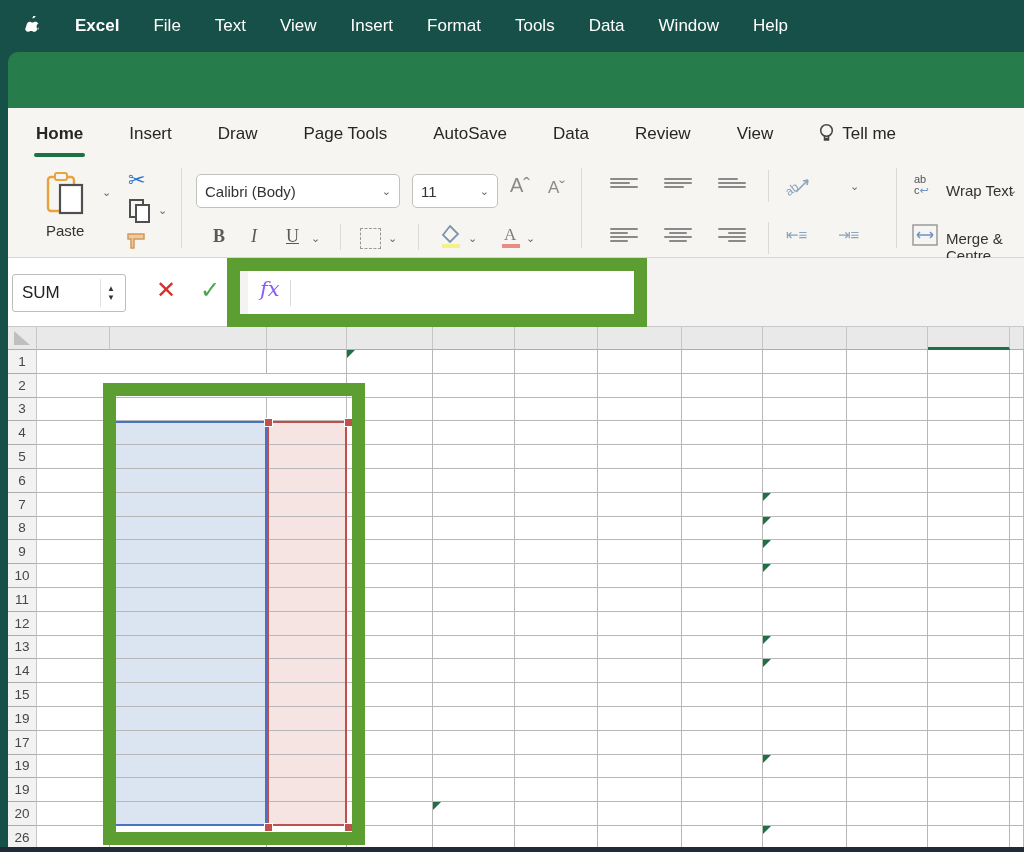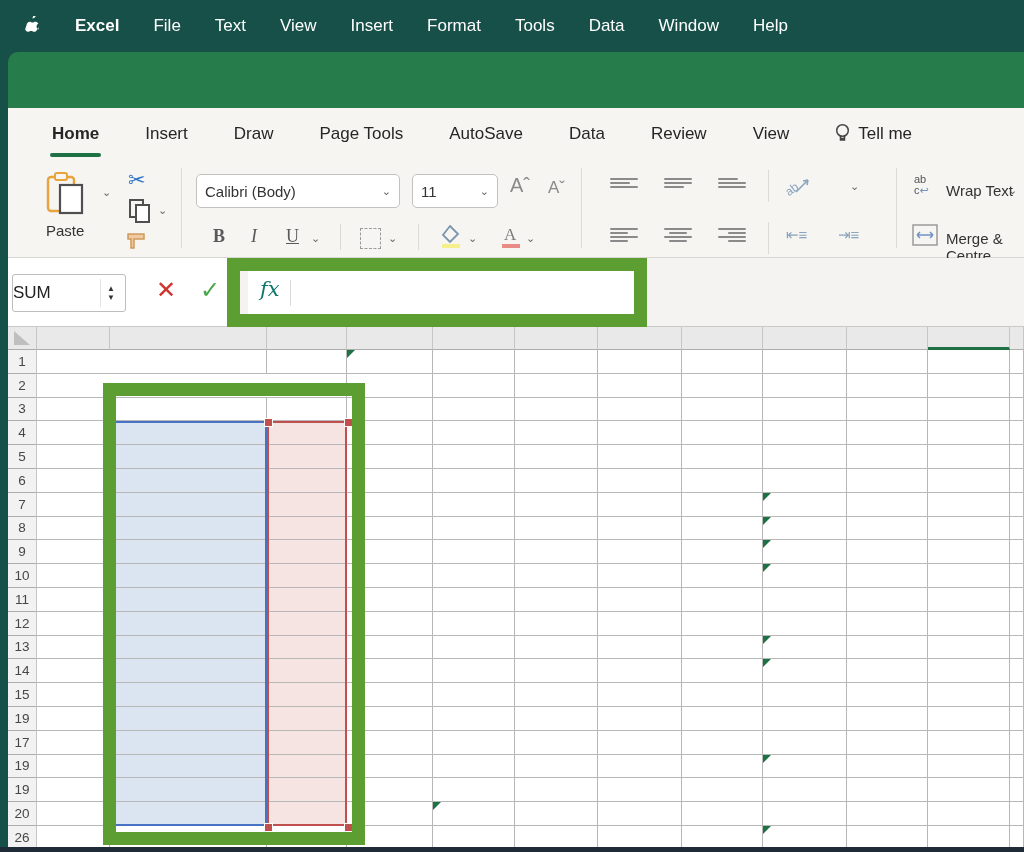--- a/index.html
+++ b/index.html
@@ -22,21 +22,21 @@
   .tb-ico{position:absolute;top:66px;color:#fff;font-size:21px;line-height:24px;}
   .tb-dim{opacity:.45;}
   #doc-chip{position:absolute;right:0;top:64px;display:flex;align-items:center;}
   #doc-icon{width:19px;height:24px;background:#fff;border-radius:3px;position:relative;margin-right:8px;}
   #doc-icon .b1{position:absolute;left:3px;bottom:4px;width:3px;height:8px;background:#34a853;}
   #doc-icon .b2{position:absolute;left:8px;bottom:4px;width:3px;height:12px;background:#fbbc05;}
   #doc-icon .b3{position:absolute;left:13px;bottom:4px;width:3px;height:6px;background:#ea4335;}
   #doc-name{font-size:17px;font-weight:700;color:#fff;}
   
   #ribbontabs{position:absolute;left:8px;top:108px;width:1016px;height:52px;background:#f6f5f2;
-              display:flex;align-items:center;padding-left:44px;box-sizing:border-box;color:#262626;}
+              display:flex;align-items:center;padding-left:28px;box-sizing:border-box;color:#262626;}
   .rtab{font-size:17px;margin-right:46px;white-space:nowrap;position:relative;}
   .rtab.active{font-weight:700;}
   .rtab.active:after{content:"";position:absolute;left:-2px;right:-2px;bottom:-13px;height:4px;
                      background:#1e7145;border-radius:2px;}
   #tellme-wrap{display:flex;align-items:center;}
   #bulb{margin-right:8px;}
   
   #ribbon{position:absolute;left:8px;top:160px;width:1016px;height:98px;background:#f6f5f2;
           border-bottom:1px solid #d8d6d3;box-sizing:border-box;color:#3d3d3d;}
   .rsep{position:absolute;top:8px;height:80px;width:1px;background:#dcdad6;}
@@ -47,29 +47,29 @@
   .chevs{font-size:11px;color:#666;}
   .fmt-letter{position:absolute;font-family:"Liberation Serif",serif;font-size:18px;color:#595959;}
   .ico-lines span{display:block;height:2px;background:#8a8a8a;margin:2px 0;border-radius:1px;}
   .gico{position:absolute;}
   
   #fbar{position:absolute;left:8px;top:258px;width:1016px;height:69px;background:#f4f3f1;
         border-bottom:1px solid #c9c9c9;box-sizing:border-box;}
   #fbar-left{position:absolute;left:0;top:0;width:222px;height:68px;background:#fff;}
   #namebox{position:absolute;left:4px;top:16px;width:114px;height:38px;background:#fff;
            border:1px solid #bdbdbd;border-radius:3px;font-size:17px;color:#222;
-           display:flex;align-items:center;padding-left:0;box-sizing:border-box;}
+           display:flex;align-items:center;padding-left:9px;box-sizing:border-box;}
   #name-stepper{position:absolute;right:4px;top:4px;bottom:4px;width:20px;border-left:1px solid #e2e2e2;
                 display:flex;flex-direction:column;align-items:center;justify-content:center;
                 font-size:8px;color:#333;line-height:9px;}
   #fx-cancel{position:absolute;left:148px;top:18px;font-size:24px;font-weight:700;color:#d0342c;}
   #fx-accept{position:absolute;left:192px;top:18px;font-size:24px;font-weight:700;color:#49a649;}
   #fbar-field{position:absolute;left:240px;top:13px;width:395px;height:43px;background:#fff;
               display:flex;align-items:center;}
-  #fx-glyph{font-family:"DejaVu Serif",serif;font-style:italic;font-size:21px;color:#0f766e;
+  #fx-glyph{font-family:"DejaVu Serif",serif;font-style:italic;font-size:21px;color:#8b5cf6;
             margin:0 10px 8px 12px;}
   #fx-div{width:1px;height:26px;background:#d9d9d9;margin-right:10px;}
   #formula{font-size:17.5px;font-weight:500;white-space:nowrap;letter-spacing:.2px;}
   
   #grid{position:absolute;left:8px;top:327px;width:1016px;height:521px;background:#fff;}
   .cell{position:absolute;box-sizing:border-box;border-right:1px solid #b7b7b7;border-bottom:1px solid #b7b7b7;
         background:#fff;font-size:14.5px;color:#1f1f1f;white-space:nowrap;overflow:hidden;
         padding:2px 3px;line-height:18.5px;}
   .cell.right{text-align:right;}
   .cell.center{text-align:center;}

